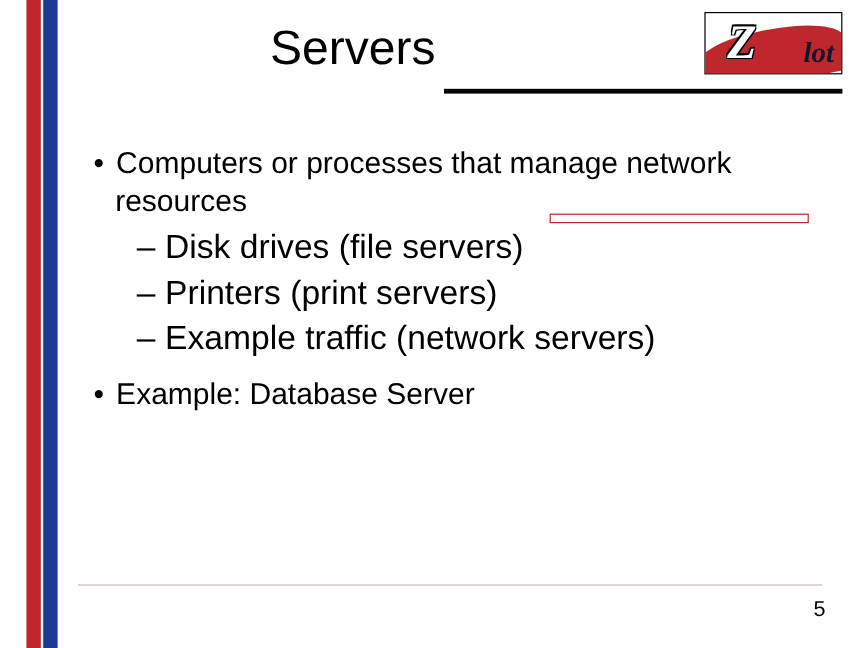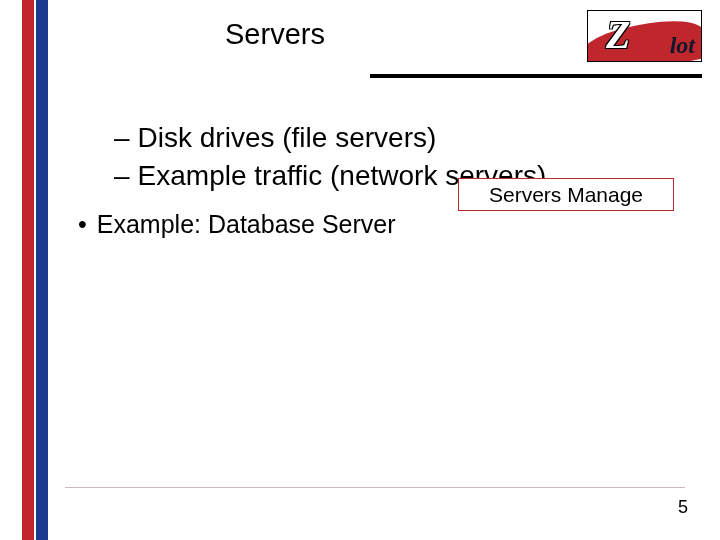--- a/index.html
+++ b/index.html
@@ -1,19 +1,19 @@
 <!DOCTYPE html>
 <html><head>
 <meta charset="utf-8">
 <style>
   body{margin:0;padding:0;font-family:Arial,Helvetica,sans-serif;background:#fff;color:#000}
   .slide{width:720px;height:540px;position:relative;box-sizing:border-box}
   .stripe-red{position:absolute;left:22px;top:0;width:12px;height:540px;background:#c0272d}
   .stripe-blue{position:absolute;left:36px;top:0;width:12px;height:540px;background:#1a3b8f}
-  .title{position:absolute;left:225px;top:18px;font-size:29px;font-weight:400}
+  .title{position:absolute;left:225px;top:18px;font-size:40px;font-weight:400}
   .logo{position:absolute;right:18px;top:10px;width:115px;height:52px;border:1px solid #000;background:#fff;box-sizing:border-box;overflow:hidden}
   .swoosh{position:absolute;left:-12px;top:14px;width:130px;height:46px;background:#c0272d;border-radius:60% 70% 10% 90%/70% 60% 80% 20%;transform:rotate(-12deg)}
   .logo-txt{position:absolute;right:6px;bottom:2px;font-family:Georgia,serif;font-style:italic;font-weight:bold;font-size:24px;color:#0f172a}
   .logo-z{position:absolute;left:18px;top:0;font-family:Georgia,serif;font-style:italic;font-weight:bold;font-size:40px;color:#fff;text-shadow:1px 1px 0 #000,-1px -1px 0 #000,1px -1px 0 #000,-1px 1px 0 #000}
   .hr-top{position:absolute;left:370px;top:74px;width:332px;height:4px;background:#000}
   .content{position:absolute;left:70px;top:120px;right:30px;font-size:25px;line-height:1.28}
   .b1{margin:0 0 4px 0;padding-left:26px;text-indent:-18px}
   .b1::before{content:"•";padding-right:10px}
   .sub{margin:0 0 2px 0;padding-left:62px;text-indent:-18px;font-size:28px}
   .sub::before{content:"–";padding-right:8px}
@@ -32,24 +32,25 @@
 
   <div class="logo">
     <div class="swoosh"></div>
     <div class="logo-z">Z</div>
     <div class="logo-txt">lot</div>
   </div>
 
   <div class="hr-top"></div>
 
   <div class="content">
+    <p class="b1">Computers or processes that manage network resources</p>
     <p class="sub">Disk drives (file servers)</p>
+    <p class="sub">Printers (print servers)</p>
     <p class="sub">Example traffic (network servers)</p>
     <p class="b1" style="margin-top:14px">Example: Database Server</p>
   </div>
 
   <div class="callout">
-    <div>Servers Manage</div>
   </div>
 
   <div class="hr-bottom"></div>
   <div class="pagenum">5</div>
 </div>
 
 </body></html>

